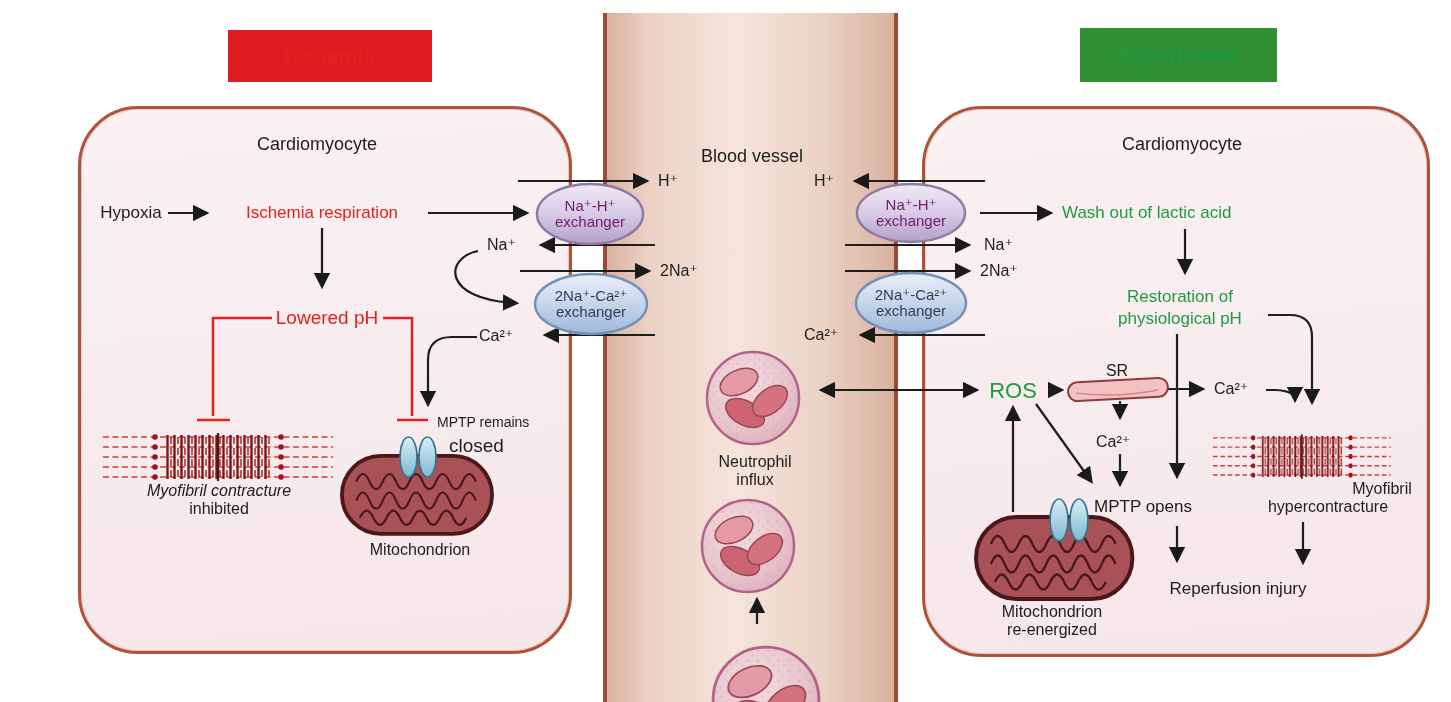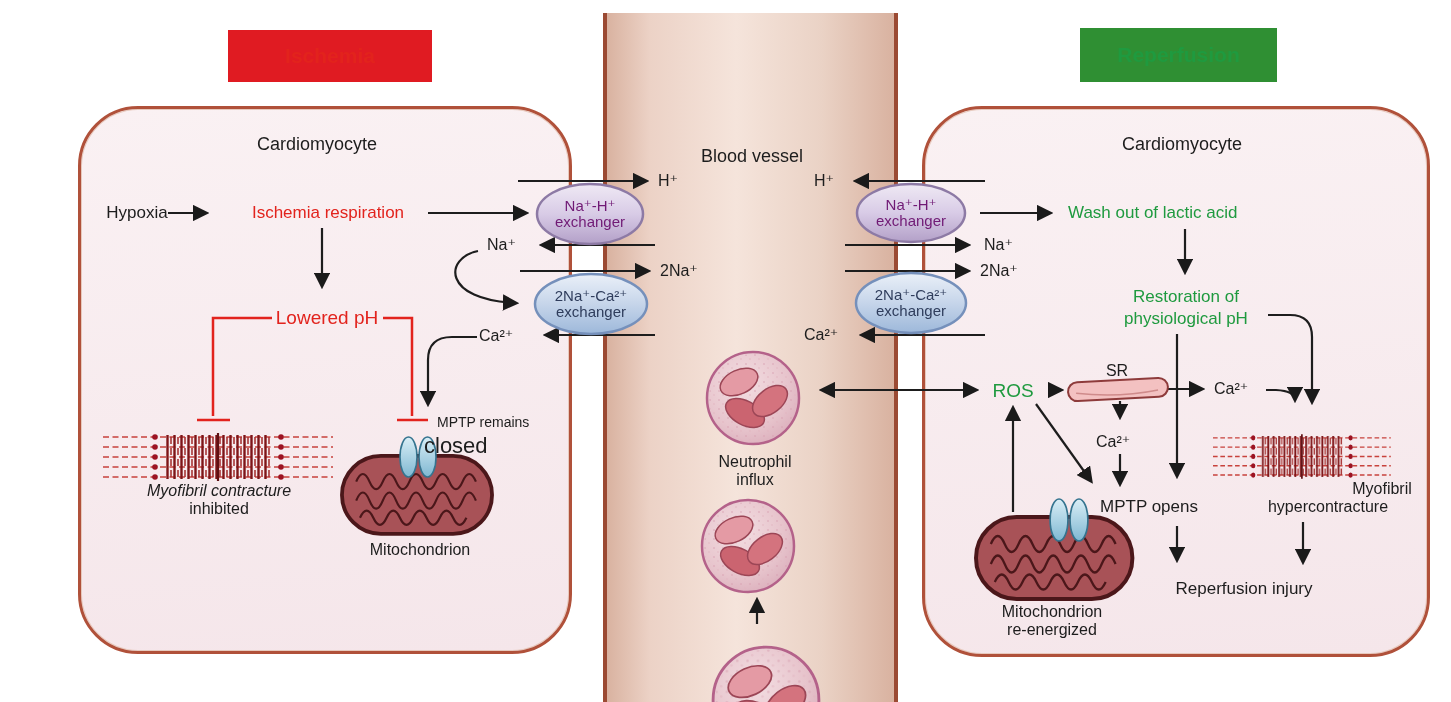--- a/index.html
+++ b/index.html
@@ -17,21 +17,21 @@
         border:3px solid var(--cell-border);border-radius:60px;box-shadow:0 0 0 1px #e7c9bd inset;}
   .cell.left{left:78px;top:106px;width:488px;height:542px;}
   .cell.right{left:922px;top:106px;width:502px;height:545px;}
   .banner{position:absolute;color:#fff;font-weight:bold;font-size:21px;text-align:center;}
   .banner.red{left:228px;top:30px;width:204px;height:52px;line-height:52px;background:var(--banner-red);}
   .banner.green{left:1080px;top:28px;width:197px;height:54px;line-height:54px;background:var(--banner-green);}
   svg.art{position:absolute;left:0;top:0;}
   .lbl{position:absolute;white-space:nowrap;font-size:16px;line-height:1.1;}
   .c{transform:translate(-50%,-50%);text-align:center;}
   .l{transform:translateY(-50%);}
-  .md{font-size:17px;margin-left:6px;} .big{font-size:18px;}
+  .md{font-size:17px;} .big{font-size:18px;}
   .red{color:var(--flow-red);} .green{color:var(--flow-green);}
   .exch{font-size:15px;line-height:1.08;color:#701a75;text-align:center;}
   .exch.blue{color:#2f3d5c;}
   .arrow{stroke:var(--ink);stroke-width:2.2;fill:none;}
   .redln{stroke:var(--flow-red);stroke-width:2.5;fill:none;}
 </style>
 </head>
 <body>
 
 <div id="stage">
@@ -222,21 +222,21 @@
   <div class="lbl c big" style="left:1182px;top:145px;">Cardiomyocyte</div>
 
   <div class="lbl c md" style="left:131px;top:213px;">Hypoxia</div>
   <div class="lbl c md red" style="left:322px;top:213px;">Ischemia respiration</div>
   <div class="lbl c red" style="left:327px;top:318px;font-size:19px;">Lowered pH</div>
 
   <div class="lbl c" style="left:219px;top:491px;font-style:italic;">Myofibril contracture</div>
   <div class="lbl c" style="left:219px;top:509px;">inhibited</div>
   <div class="lbl c" style="left:420px;top:550px;">Mitochondrion</div>
   <div class="lbl l" style="left:437px;top:423px;font-size:14px;">MPTP remains</div>
-  <div class="lbl l" style="left:424px;top:446px;font-size:22px;">closed</div>
+  <div class="lbl l" style="left:449px;top:446px;font-size:19px;">closed</div>
 
   <div class="lbl l" style="left:658px;top:181px;">H⁺</div>
   <div class="lbl l" style="left:487px;top:245px;">Na⁺</div>
   <div class="lbl l" style="left:660px;top:271px;">2Na⁺</div>
   <div class="lbl l" style="left:479px;top:336px;">Ca²⁺</div>
   <div class="lbl l" style="left:814px;top:181px;">H⁺</div>
   <div class="lbl l" style="left:984px;top:245px;">Na⁺</div>
   <div class="lbl l" style="left:980px;top:271px;">2Na⁺</div>
   <div class="lbl l" style="left:804px;top:335px;">Ca²⁺</div>
   <div class="lbl l" style="left:1214px;top:389px;">Ca²⁺</div>
@@ -255,21 +255,21 @@
     <div>exchanger</div>
   </div>
   <div class="lbl c exch blue" style="left:911px;top:303px;">
     <div>2Na⁺-Ca²⁺</div>
     <div>exchanger</div>
   </div>
 
   <div class="lbl l md green" style="left:1062px;top:213px;">Wash out of lactic acid</div>
   <div class="lbl c md green" style="left:1180px;top:297px;">Restoration of</div>
   <div class="lbl c md green" style="left:1180px;top:319px;">physiological pH</div>
-  <div class="lbl c green" style="left:1013px;top:391px;font-size:19px;">ROS</div>
+  <div class="lbl c green" style="left:1013px;top:391px;font-size:22px;">ROS</div>
   <div class="lbl c" style="left:1117px;top:371px;">SR</div>
   <div class="lbl l md" style="left:1094px;top:507px;">MPTP opens</div>
   <div class="lbl c" style="left:1382px;top:489px;">Myofibril</div>
   <div class="lbl c" style="left:1328px;top:507px;">hypercontracture</div>
   <div class="lbl c md" style="left:1238px;top:589px;">Reperfusion injury</div>
   <div class="lbl c" style="left:1052px;top:612px;">Mitochondrion</div>
   <div class="lbl c" style="left:1052px;top:630px;">re-energized</div>
 
   <div class="lbl c" style="left:755px;top:462px;">Neutrophil</div>
   <div class="lbl c" style="left:755px;top:480px;">influx</div>

